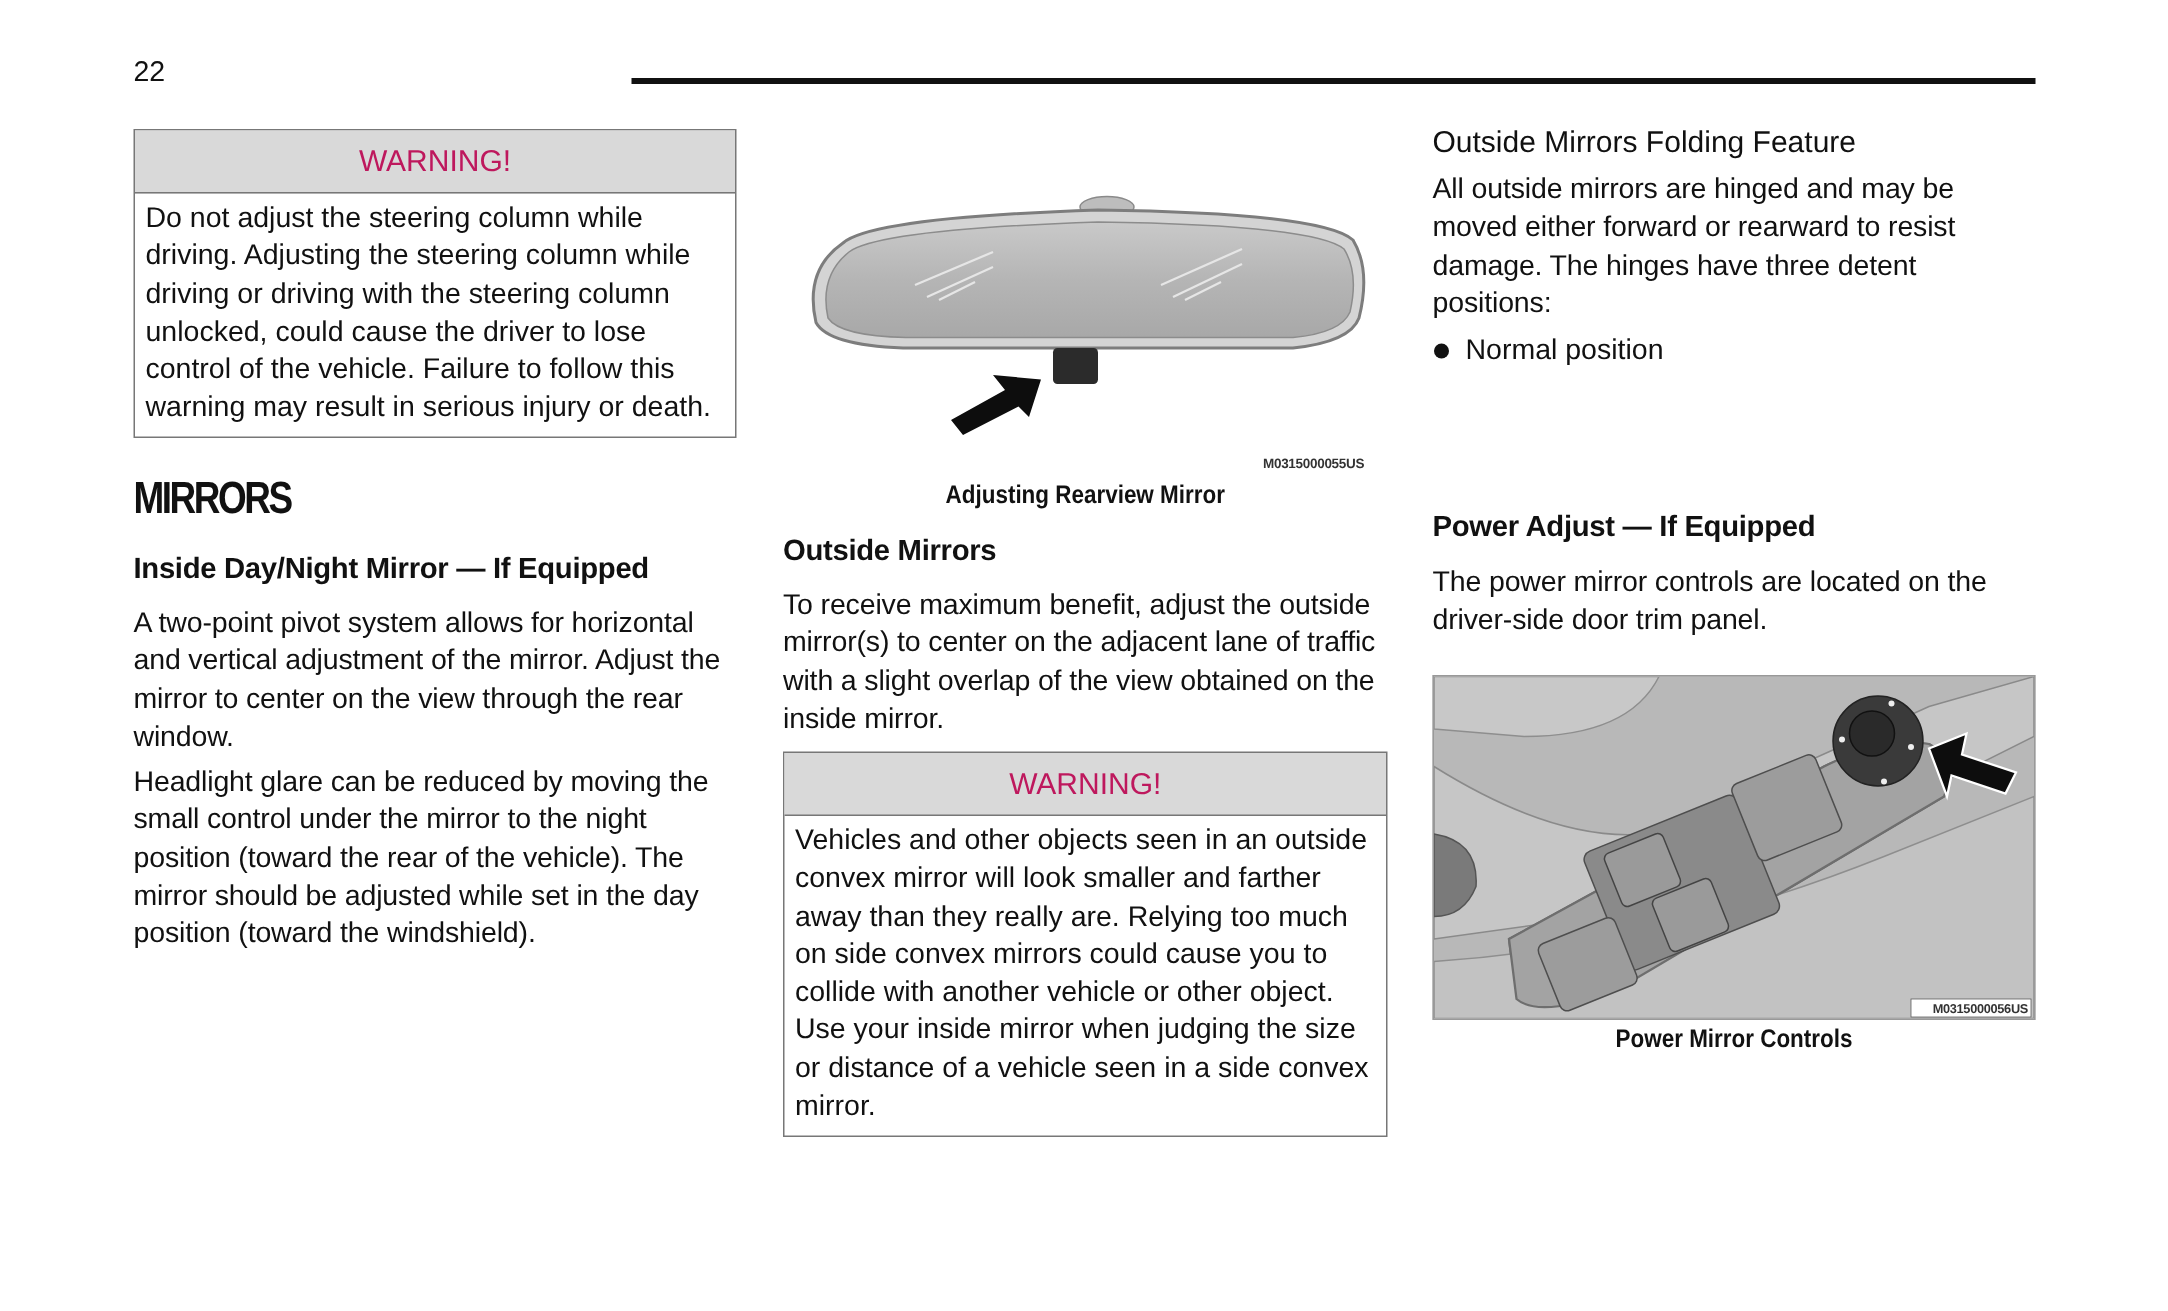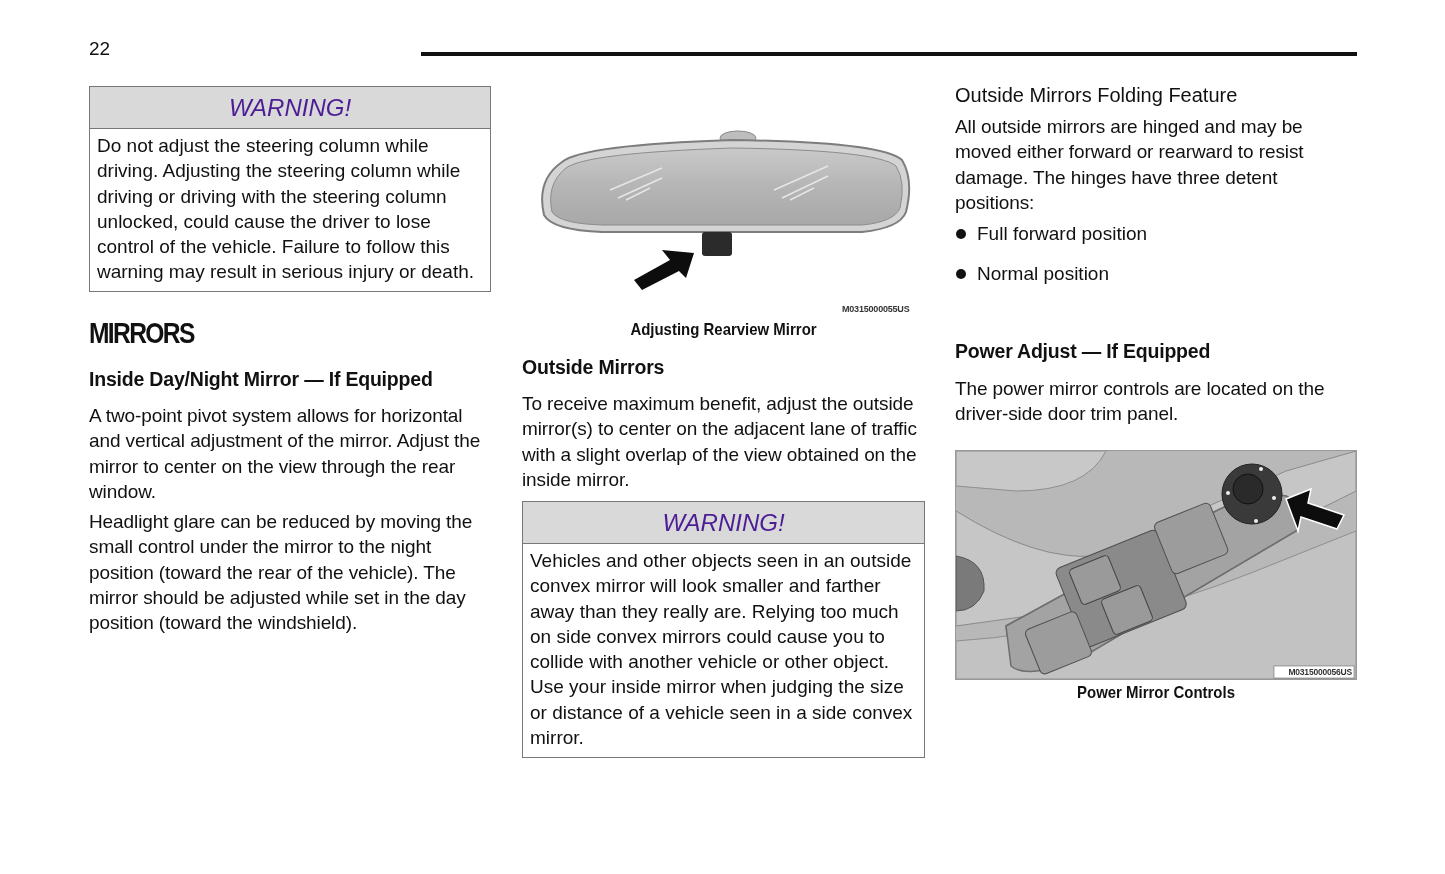--- a/index.html
+++ b/index.html
@@ -10,21 +10,21 @@
   .section-title { position: absolute; left: 36px; top: 1px; font-size: 18px; color: #555; letter-spacing: -0.3px; }
   .header-rule { position: absolute; left: 332px; top: 14px; width: 936px; height: 4px; background: #111; }
 
   .col { position: absolute; top: 0; }
   .col1 { left: 89px; width: 402px; }
   .col2 { left: 522px; width: 403px; }
   .col3 { left: 955px; width: 402px; }
 
   .warn { position: absolute; border: 1px solid #777; background: #fff; }
   .warn-head { background: #d9d9d9; border-bottom: 1px solid #777; text-align: center;
-               font-size: 24px; height: 41px; line-height: 42px; color: #4c1d95; font-style: italic; }
+               font-size: 20px; height: 41px; line-height: 42px; color: #be185d; }
   .warn-body { padding: 4px 7px 6px 7px; font-size: 19px; line-height: 25.3px; color: #111; }
 
   .h1 { position: absolute; font-family: "Liberation Sans", sans-serif; font-weight: bold;
         font-size: 30px; letter-spacing: -2px; transform: scaleX(0.82); transform-origin: left top; color: #111; }
   .h2 { position: absolute; font-weight: bold; font-size: 19.5px; color: #111; letter-spacing: -0.2px; }
   .h3 { position: absolute; font-size: 20px; color: #111; }
   .p  { position: absolute; font-size: 19px; line-height: 25.3px; color: #111; letter-spacing: -0.1px; }
   .caption { position: absolute; font-weight: bold; font-size: 17px; color: #111;
              text-align: center; transform: scaleX(0.88); }
   .imgcode { position: absolute; font-size: 9px; font-weight: bold; color: #333; letter-spacing: -0.2px; }
@@ -90,21 +90,20 @@
   <div class="warn" style="left:0; top:501px; width:401px; height:255px;">
     <div class="warn-head">WARNING!</div>
     <div class="warn-body">Vehicles and other objects seen in an outside convex mirror will look smaller and farther away than they really are. Relying too much on side convex mirrors could cause you to collide with another vehicle or other object. Use your inside mirror when judging the size or distance of a vehicle seen in a side convex mirror.</div>
   </div>
 </div>
 
 <div class="col col3">
   <div class="h3" style="left:0; top:84px;">Outside Mirrors Folding Feature</div>
   <div class="p" style="left:0; top:114px; width:385px;">All outside mirrors are hinged and may be moved either forward or rearward to resist damage. The hinges have three detent positions:</div>
   <ul class="bullets" style="left:0; top:221px; width:400px;">
-    <li><span class="dot"></span><span>Full forward position</span></li>
     <li><span class="dot"></span><span>Normal position</span></li>
   </ul>
   <div class="h2" style="left:0; top:340px;">Power Adjust — If Equipped</div>
   <div class="p" style="left:0; top:376px; width:400px;">The power mirror controls are located on the driver-side door trim panel.</div>
 
   <div class="photo" style="left:0; top:450px; width:400px; height:228px;">
     <svg width="400" height="228" viewBox="0 0 400 228">
       <rect x="0" y="0" width="400" height="228" fill="#b8b8b8"></rect>
       <path d="M0,0 L150,0 Q130,40 60,40 L0,35 Z" fill="#c8c8c8" stroke="#8e8e8e"></path>
       <path d="M0,60 Q80,110 140,105 Q220,70 330,20 L400,0 L400,40 Q300,90 180,150 L0,175 Z" fill="#c6c6c6" stroke="#8a8a8a"></path>

